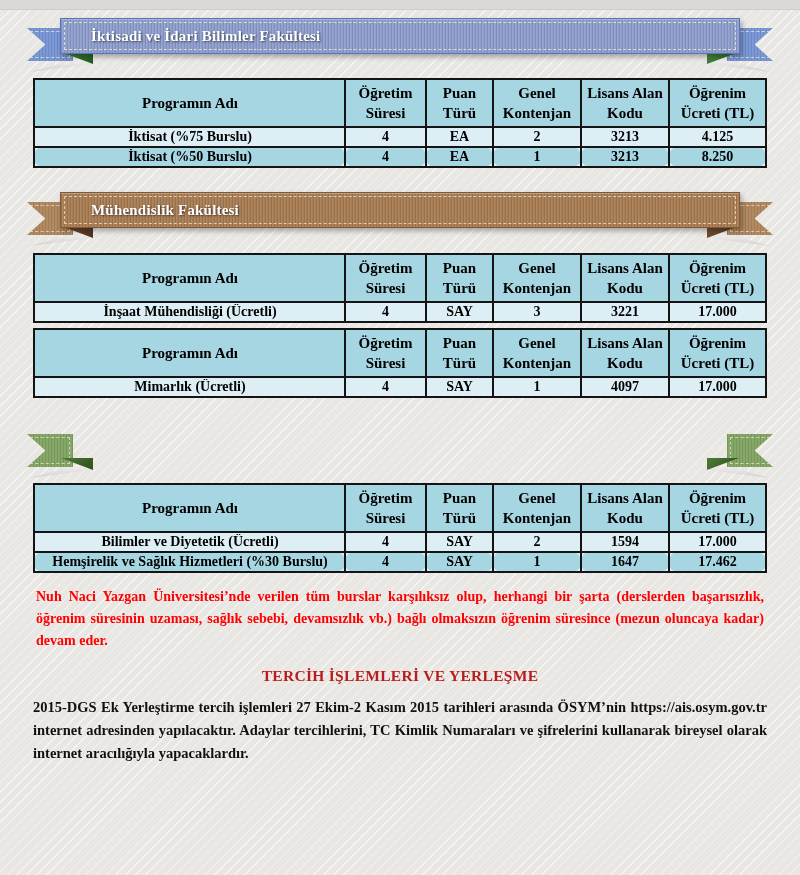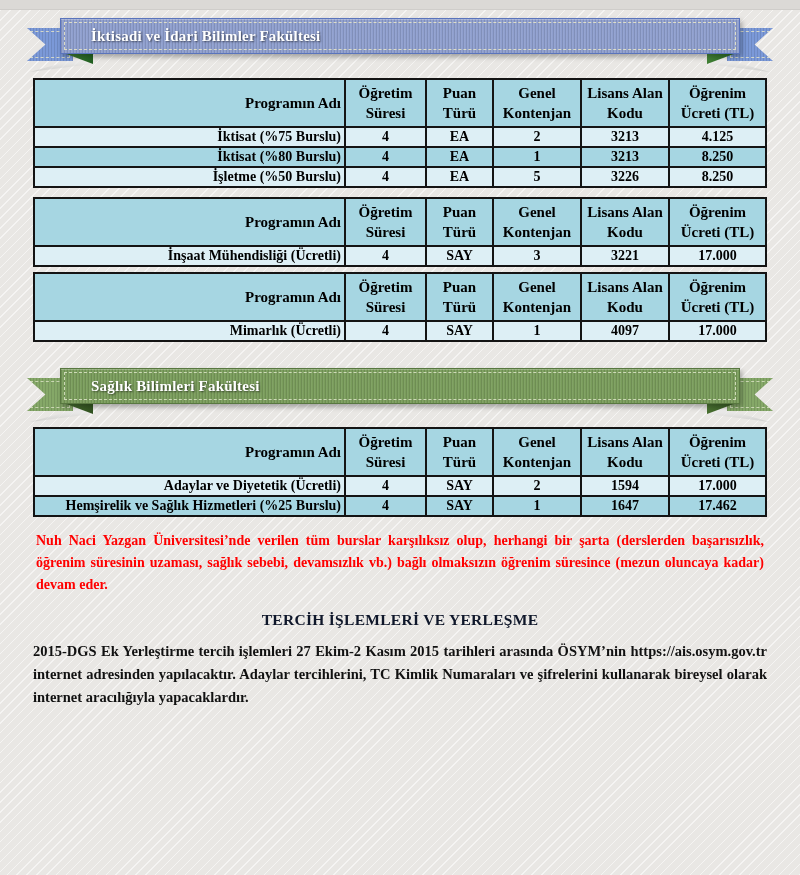--- a/index.html
+++ b/index.html
@@ -57,42 +57,42 @@
   
   table.program-table{
     border-collapse:collapse;margin-left:33px;width:732px;table-layout:fixed;
     background:#ddeff5;
   }
   .program-table th,.program-table td{
     border:2px solid #141414;font-weight:bold;color:#000;
     text-align:center;vertical-align:middle;padding:1px 3px;overflow:hidden;
   }
   .program-table th{height:44px;font-size:15px;background:#a6d6e2;line-height:1.35;}
-  .program-table td{height:16px;font-size:14px;}
-  .program-table th.col-name,.program-table td.col-name{text-align:right;padding-left:4px;}
+  .program-table td{height:16px;font-size:14px;border-radius:9px;}
+  .program-table th.col-name,.program-table td.col-name{text-align:center;padding-left:4px;}
   .program-table tbody tr:nth-child(odd) td{background:#ddeff5;}
   .program-table tbody tr:nth-child(even) td{background:#a6d6e2;}
 
   
   section.s1 .ribbon{margin-top:10px;}
   section.s1 .program-table{margin-top:8px;}
   section.s2 .ribbon{margin-top:16px;}
   section.s2 .program-table{margin-top:9px;}
   section.s3 .ribbon{margin-top:25px;}
   section.s3 .program-table{margin-top:5px;}
   section.s4 .ribbon{margin-top:18px;}
   section.s4 .program-table{margin-top:7px;}
 
   
   .note-red{
     margin:13px 36px 0 36px;color:#ff0000;font-weight:bold;font-size:14px;
     line-height:1.58;text-align:justify;
   }
   .placement-heading{
-    margin:15px 0 0 0;text-align:center;font-size:15.5px;font-weight:bold;color:#0f172a;
+    margin:15px 0 0 0;text-align:center;font-size:15.5px;font-weight:bold;color:#b91c1c;
     letter-spacing:.3px;
   }
   .note-black{
     margin:11px 33px 0 33px;color:#111;font-weight:bold;font-size:14.5px;
     line-height:1.58;text-align:justify;
   }
 </style>
 </head>
 <body>
 
@@ -133,40 +133,43 @@
       <tbody>
           <tr>
             <td class="col-name">İktisat (%75 Burslu)</td>
             <td>4</td>
             <td>EA</td>
             <td>2</td>
             <td>3213</td>
             <td>4.125</td>
           </tr>
           <tr>
-            <td class="col-name">İktisat (%80 Burslu)</td>
+            <td class="col-name">İktisat (%50 Burslu)</td>
             <td>4</td>
             <td>EA</td>
             <td>1</td>
             <td>3213</td>
             <td>8.250</td>
           </tr>
-          <tr>
-            <td class="col-name">İşletme (%50 Burslu)</td>
-            <td>4</td>
-            <td>EA</td>
-            <td>5</td>
-            <td>3226</td>
-            <td>8.250</td>
-          </tr>
         </tbody>
     </table>
   </section>
 
   <section class="s2">
+    <div class="ribbon" style="--band: #a97e55; --edge: #7e5a35; --tail: #b28a62; --fold: #4e2f1a; --fold-light: #7a5234; --stitch: #ead9c2;">
+      <div class="curl curl-left"></div>
+      <div class="curl curl-right"></div>
+      <div class="tail tail-left"></div>
+      <div class="tail tail-right"></div>
+      <div class="fold fold-left"></div>
+      <div class="fold fold-right"></div>
+      <div class="band">
+        <span class="band-title">Mühendislik Fakültesi</span>
+      </div>
+    </div>
     <table class="program-table">
       <colgroup>
         <col style="width:311px">
           <col style="width:81px">
           <col style="width:67px">
         <col style="width:88px">
           <col style="width:88px">
           <col style="width:97px">
       </colgroup>
       <thead>
@@ -226,23 +229,20 @@
   </section>
 
   <section class="s4">
     <div class="ribbon" style="--band: #7a9d5c; --edge: #587840; --tail: #85a868; --fold: #2f4f1e; --fold-light: #507a36; --stitch: #dde5c8;">
       <div class="curl curl-left"></div>
       <div class="curl curl-right"></div>
       <div class="tail tail-left"></div>
       <div class="tail tail-right"></div>
       <div class="fold fold-left"></div>
       <div class="fold fold-right"></div>
-      <div class="band">
-        <span class="band-title">Sağlık Bilimleri Fakültesi</span>
-      </div>
     </div>
     <table class="program-table">
       <colgroup>
         <col style="width:311px">
           <col style="width:81px">
           <col style="width:67px">
         <col style="width:88px">
           <col style="width:88px">
           <col style="width:97px">
       </colgroup>
@@ -251,29 +251,29 @@
             <th class="col-name">Programın Adı</th>
             <th>Öğretim Süresi</th>
             <th>Puan Türü</th>
             <th>Genel Kontenjan</th>
             <th>Lisans Alan Kodu</th>
             <th>Öğrenim Ücreti (TL)</th>
           </tr>
         </thead>
       <tbody>
           <tr>
-            <td class="col-name">Adaylar ve Diyetetik (Ücretli)</td>
+            <td class="col-name">Bilimler ve Diyetetik (Ücretli)</td>
             <td>4</td>
             <td>SAY</td>
             <td>2</td>
             <td>1594</td>
             <td>17.000</td>
           </tr>
           <tr>
-            <td class="col-name">Hemşirelik ve Sağlık Hizmetleri (%25 Burslu)</td>
+            <td class="col-name">Hemşirelik ve Sağlık Hizmetleri (%30 Burslu)</td>
             <td>4</td>
             <td>SAY</td>
             <td>1</td>
             <td>1647</td>
             <td>17.462</td>
           </tr>
         </tbody>
     </table>
   </section>
 </div>

